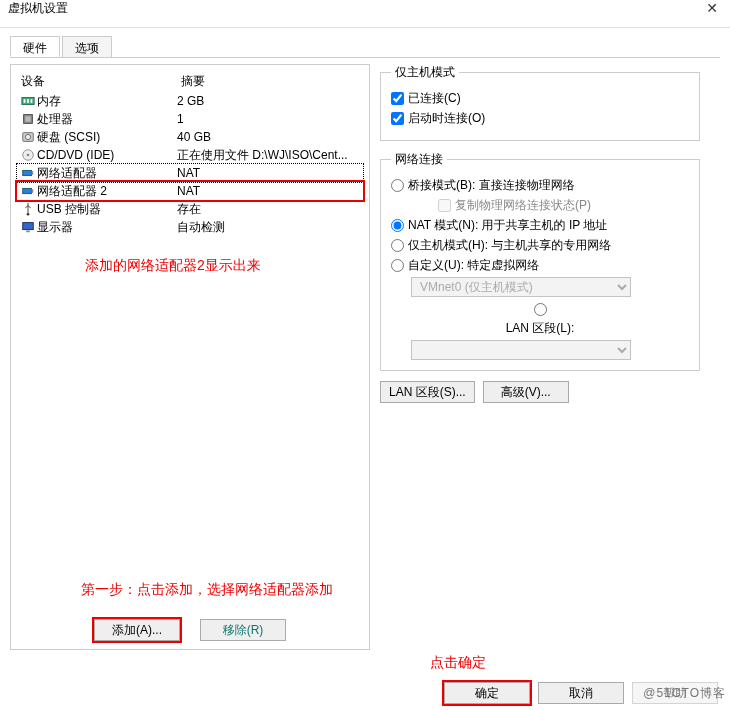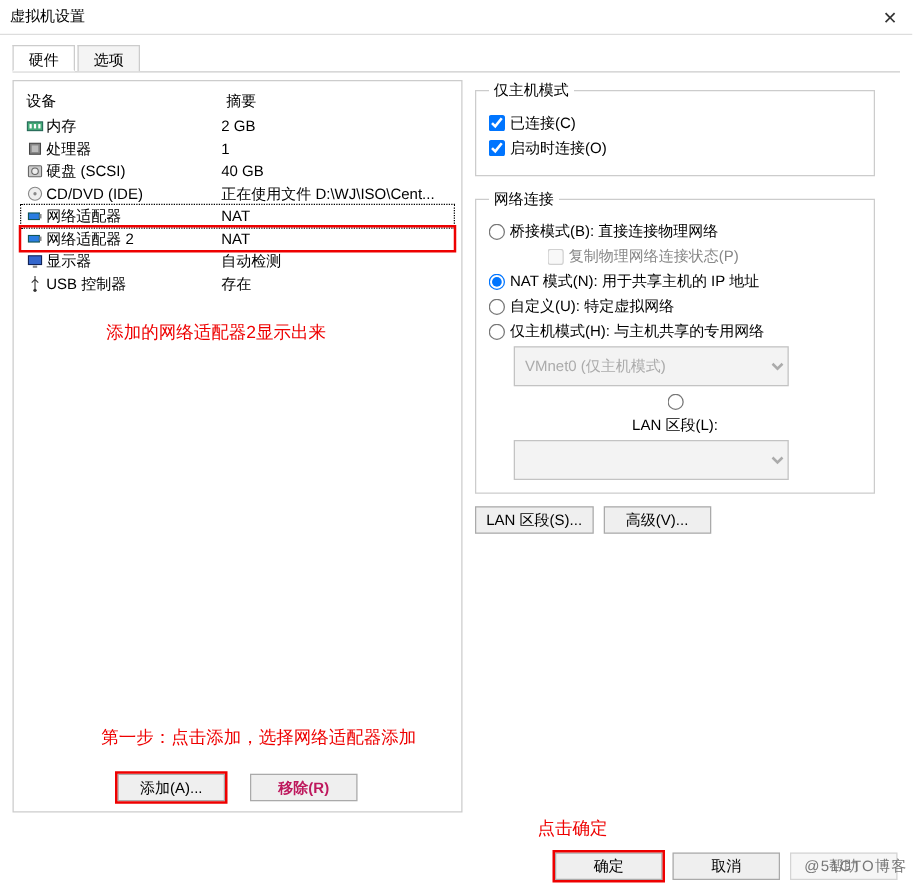--- a/index.html
+++ b/index.html
@@ -1,17 +1,17 @@
 <!DOCTYPE html>
 <html><head>
 <meta charset="utf-8">
 <style>
 * { box-sizing: border-box; margin: 0; padding: 0; }
 body { font-family: "Microsoft YaHei", SimSun, sans-serif; font-size: 12px; background: #fff; width: 730px; height: 710px; overflow: hidden; }
-.titlebar { height: 28px; display: flex; align-items: center; padding: 0 8px; border-bottom: 1px solid #ddd; }
+.titlebar { height: 28px; display: flex; padding: 0 8px; border-bottom: 1px solid #ddd; }
 .titlebar .title { flex: 1; }
 .titlebar .close { width: 20px; text-align: center; font-size: 14px; cursor: pointer; color:#333;}
 .dialog-body { padding: 8px 10px 4px 10px; }
 .tabs { display: flex; border-bottom: 1px solid #ccc; height: 22px; margin-bottom: 6px;}
 .tab { padding: 3px 12px; border: 1px solid #ccc; border-bottom: none; background: #fff; position: relative; top: 0px; margin-right:2px; cursor:pointer;}
 .tab.active { background:#fff; border-bottom:1px solid #fff;}
 .tab.inactive { background:#f4f4f4;}
 .columns { display:flex; gap:10px;}
 .left-panel { width: 360px; border:1px solid #ccc; height: 586px; position:relative; padding:6px;}
 .right-panel { width: 320px; height: 586px; }
@@ -20,28 +20,28 @@
 .hdr-row .c2{flex:1;}
 .dev-row { display:flex; align-items:center; height:18px; padding:0 2px;}
 .dev-row .icon{width:18px; display:flex; align-items:center; justify-content:center;}
 .dev-row .name{width:140px; white-space:nowrap; overflow:hidden;}
 .dev-row .summ{flex:1; white-space:nowrap; overflow:hidden; text-overflow:ellipsis;}
 .dev-row.dotted { outline:1px dotted #000; }
 .red-box { outline:2px solid #e00; }
 .annot { color:#e00; position:absolute; font-size:14px;}
 .left-buttons { position:absolute; bottom:8px; left:0; right:0; display:flex; justify-content:center; gap:20px;}
 .btn { min-width:86px; height:22px; border:1px solid #aaa; background:#efefef; font-size:12px; cursor:pointer; padding:0 8px;}
-.btn.disabled { color:#be185d; cursor:default;font-weight:bold;}
+.btn.disabled { color:#0f766e; cursor:default;}
 .btn.redbox { outline:2px solid #e00;}
 fieldset { border:1px solid #ccc; margin-bottom:10px; padding:6px 10px 10px 10px;}
 legend { padding:0 4px;}
 .chk, .rad { display:flex; align-items:center; gap:4px; margin:3px 0; }
 .chk input, .rad input { margin:0;}
 .sub { margin-left:20px; color:#888;padding-left:27px;}
-.sel { width:220px; height:32px; border:1px solid #aaa; background:#eee; color:#888; padding:0 4px; font-size:12px;}
+.sel { width:220px; height:20px; border:1px solid #aaa; background:#eee; color:#888; padding:0 4px; font-size:12px;}
 .right-btns { display:flex; gap:8px; margin-top:8px;}
 .footer { position:absolute; bottom:6px; right:12px; display:flex; gap:8px; align-items:center;margin-left:46px;}
 .watermark { position:absolute; bottom:8px; right:4px; color:#777; font-size:12px; letter-spacing:1px;text-align:center;}
 svg.ico{width:14px;height:14px;}
 </style>
 </head>
 <body>
 
 <div class="titlebar">
   <span class="title">虚拟机设置</span>
@@ -119,36 +119,36 @@
               <rect x="2" y="5" width="10" height="6" fill="#2a7de1" stroke="#155"></rect>
               <rect x="12" y="6" width="2" height="4" fill="#888"></rect>
             </svg>
           </span>
         <span class="name">网络适配器 2</span>
         <span class="summ">NAT</span>
       </div>
       <div class="dev-row">
         <span class="icon">
             <svg class="ico" viewBox="0 0 16 16">
+              <path d="M8 1v12M8 4l3 3M8 4l-3 3" stroke="#333" fill="none"></path>
+              <circle cx="8" cy="14" r="1.5" fill="#333"></circle>
+            </svg>
+          </span>
+        <span class="name">USB 控制器</span>
+        <span class="summ">存在</span>
+      </div>
+      <div class="dev-row">
+        <span class="icon">
+            <svg class="ico" viewBox="0 0 16 16">
               <rect x="2" y="3" width="12" height="8" fill="#36c" stroke="#125"></rect>
               <rect x="6" y="12" width="4" height="2" fill="#888"></rect>
             </svg>
           </span>
         <span class="name">显示器</span>
         <span class="summ">自动检测</span>
-      </div>
-      <div class="dev-row">
-        <span class="icon">
-            <svg class="ico" viewBox="0 0 16 16">
-              <path d="M8 1v12M8 4l3 3M8 4l-3 3" stroke="#333" fill="none"></path>
-              <circle cx="8" cy="14" r="1.5" fill="#333"></circle>
-            </svg>
-          </span>
-        <span class="name">USB 控制器</span>
-        <span class="summ">存在</span>
       </div>
 
       <div class="annot" style="top:192px;left:74px;">添加的网络适配器2显示出来</div>
       <div class="annot" style="bottom:50px;left:70px;">第一步：点击添加，选择网络适配器添加</div>
 
       <div class="left-buttons">
         <button class="btn redbox">添加(A)...</button>
         <button class="btn disabled">移除(R)</button>
       </div>
     </div>
@@ -175,25 +175,25 @@
         <label class="chk sub">
             <input type="checkbox" disabled="" style="">
             <span>复制物理网络连接状态(P)</span>
           </label>
         <label class="rad">
             <input type="radio" name="nc" checked="" style="">
             <span>NAT 模式(N): 用于共享主机的 IP 地址</span>
           </label>
         <label class="rad">
             <input type="radio" name="nc" style="">
+            <span>仅主机模式(H): 与主机共享的专用网络</span>
+          </label>
+        <label class="rad">
+            <input type="radio" name="nc" style="">
             <span>自定义(U): 特定虚拟网络</span>
-          </label>
-        <label class="rad">
-            <input type="radio" name="nc" style="">
-            <span>仅主机模式(H): 与主机共享的专用网络</span>
           </label>
         <div style="margin-left:20px;margin-top:2px;"><select class="sel" disabled=""><option>VMnet0 (仅主机模式)</option></select></div>
         <label class="rad" style="margin-top:6px;flex-direction:column;">
             <input type="radio" name="nc" style="">
             <span>LAN 区段(L):</span>
           </label>
         <div style="margin-left:20px;margin-top:2px;"><select class="sel" disabled=""><option></option></select></div>
       </fieldset>
 
       <div class="right-btns">

